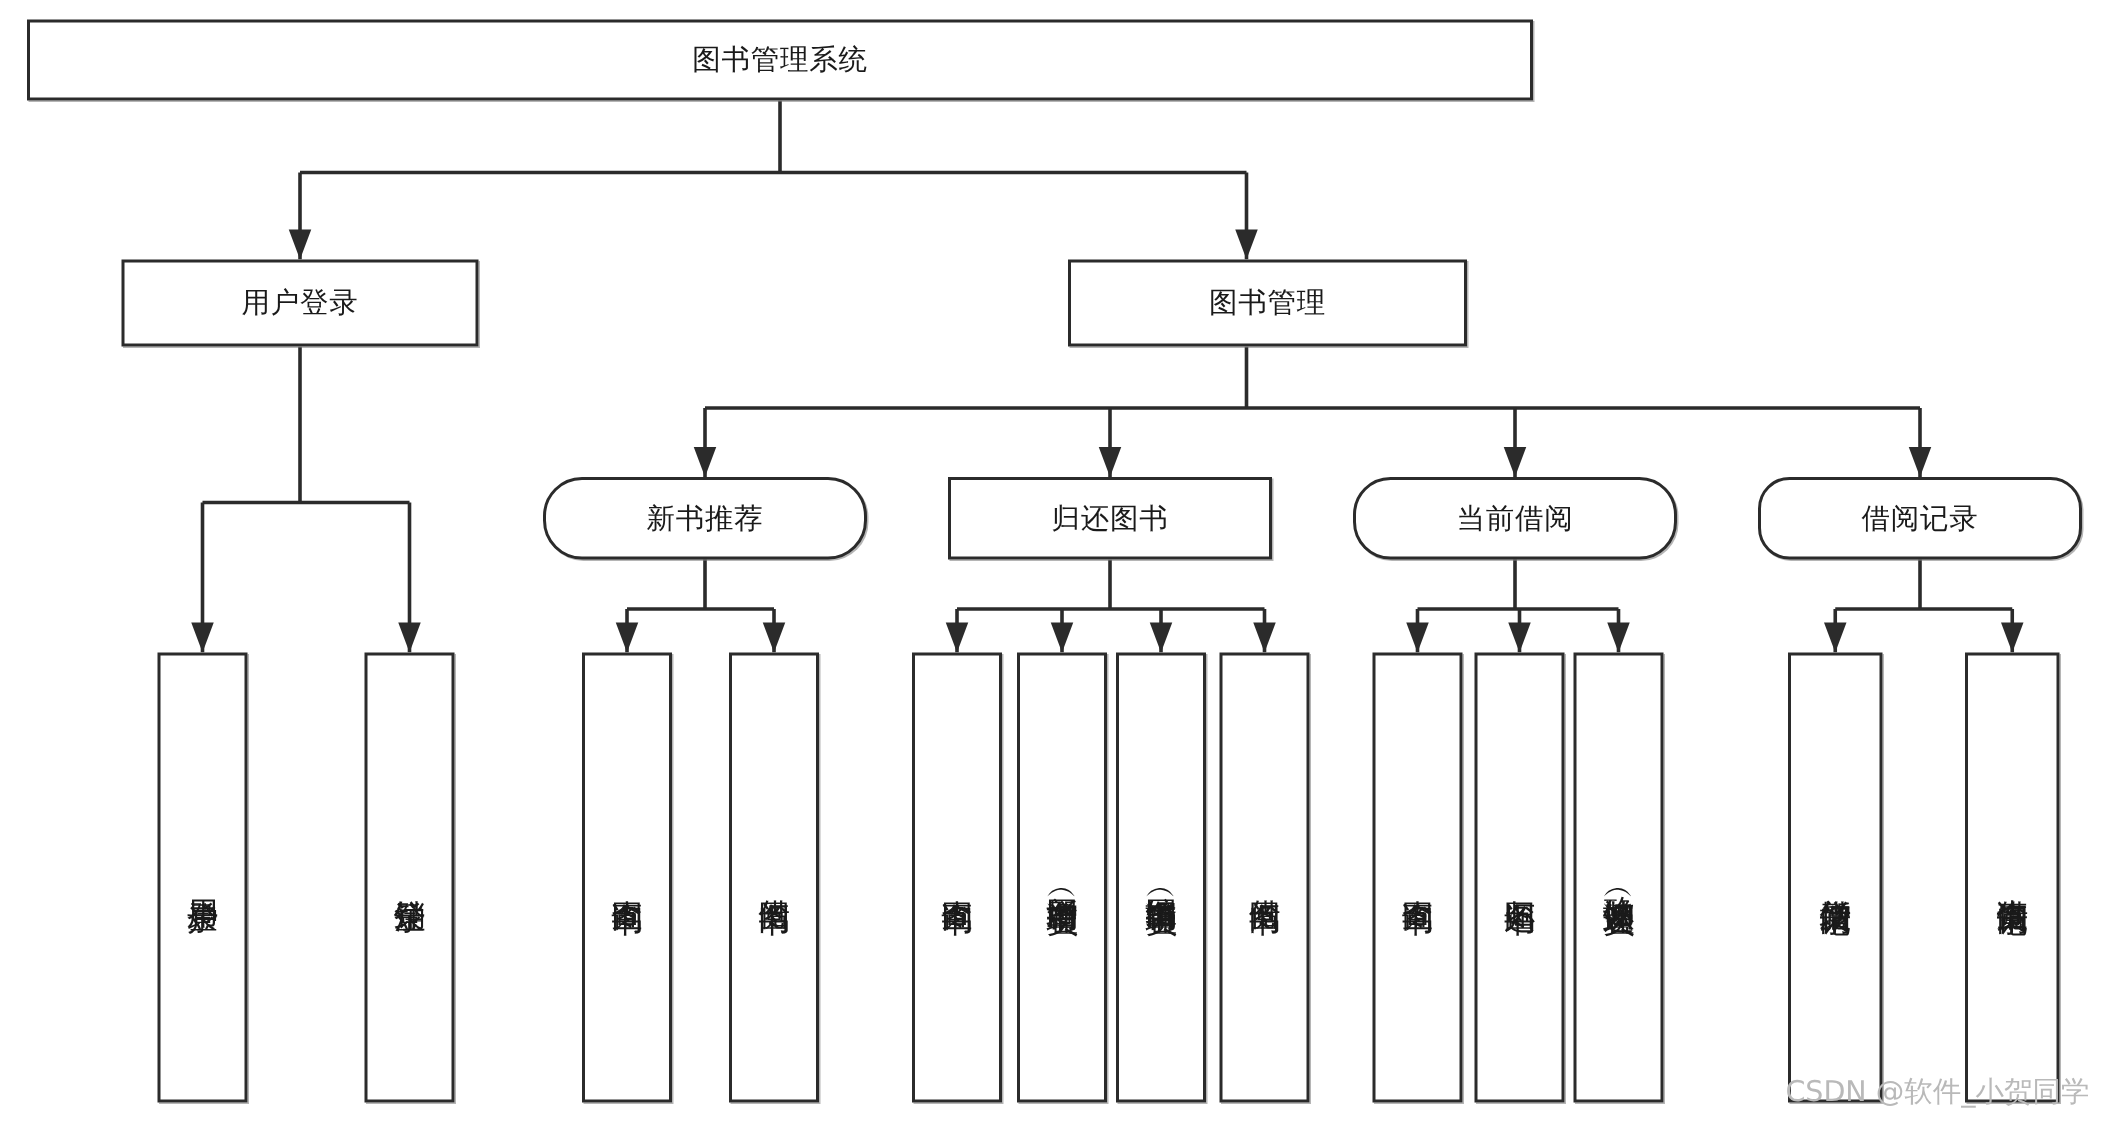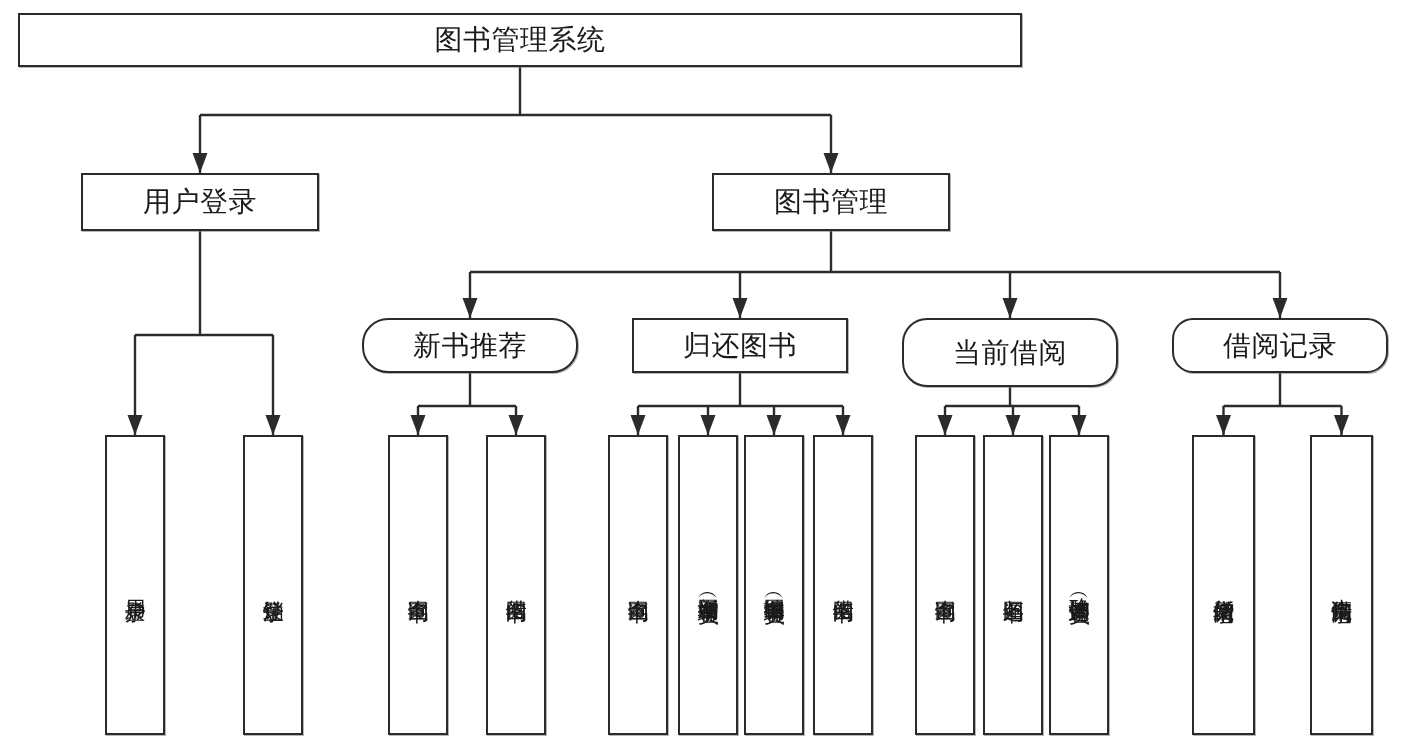--- a/index.html
+++ b/index.html
@@ -27,21 +27,21 @@
     border: 2px solid #2b2b2b;
     box-shadow: 1px 1px 0 0 rgba(120,120,120,0.55);
   }
   .node-label-h {
     position: absolute;
     left: 0; right: 0; top: 0; bottom: 0;
     display: flex;
     align-items: center;
     justify-content: center;
     color: #1a1a1a;
-    font-size: 28px;
+    font-size: 19px;
     letter-spacing: 0.5px;
     white-space: nowrap;
   }
   .node-label-v {
     position: absolute;
     left: 0; right: 0; top: 0; bottom: 0;
     display: flex;
     align-items: center;
     justify-content: center;
     color: #1a1a1a;
@@ -128,30 +128,30 @@
       <line x1="1341.5" y1="406" x2="1341.5" y2="435" stroke="#2b2b2b" stroke-width="2.4"></line>
       <path d="M1334,415 L1349,415 L1341.5,435 Z" fill="#2b2b2b"></path>
     </svg>
   <div id="nodes">
       <div class="node-box" style="left: 18px; top: 13px; width: 1004px; height: 54px;">
         <div class="node-label-h">图书管理系统</div>
       </div>
       <div class="node-box" style="left: 81px; top: 173px; width: 238px; height: 58px;">
         <div class="node-label-h">用户登录</div>
       </div>
-      <div class="node-box" style="left: 712px; top: 173px; width: 238px; height: 58px;">
+      <div class="node-box" style="left: 712px; top: 173px; width: 266px; height: 58px;">
         <div class="node-label-h">图书管理</div>
       </div>
       <div class="node-box" style="left: 362px; top: 318px; width: 216px; height: 55px; border-radius: 26px;">
         <div class="node-label-h">新书推荐</div>
       </div>
       <div class="node-box" style="left: 632px; top: 318px; width: 216px; height: 55px;">
         <div class="node-label-h">归还图书</div>
       </div>
-      <div class="node-box" style="left: 902px; top: 318px; width: 216px; height: 69px; border-radius: 25px;">
+      <div class="node-box" style="left: 902px; top: 318px; width: 216px; height: 55px; border-radius: 25px;">
         <div class="node-label-h">当前借阅</div>
       </div>
       <div class="node-box" style="left: 1172px; top: 318px; width: 216px; height: 55px; border-radius: 21px;">
         <div class="node-label-h">借阅记录</div>
       </div>
       <div class="node-box" style="left: 105px; top: 435px; width: 60px; height: 300px;">
         <div class="node-label-v">用户登录</div>
       </div>
       <div class="node-box" style="left: 243px; top: 435px; width: 60px; height: 300px;">
         <div class="node-label-v">注销登录</div>
@@ -183,13 +183,14 @@
       <div class="node-box" style="left: 1049px; top: 435px; width: 60px; height: 300px;">
         <div class="node-label-v">确认归还（管理员）</div>
       </div>
       <div class="node-box" style="left: 1192px; top: 435px; width: 63px; height: 300px;">
         <div class="node-label-v">新增借阅记录</div>
       </div>
       <div class="node-box" style="left: 1310px; top: 435px; width: 63px; height: 300px;">
         <div class="node-label-v">查询借阅记录</div>
       </div>
     </div>
+  <div class="watermark">CSDN @软件_小贺同学</div>
 </div>
 
 </body></html>

